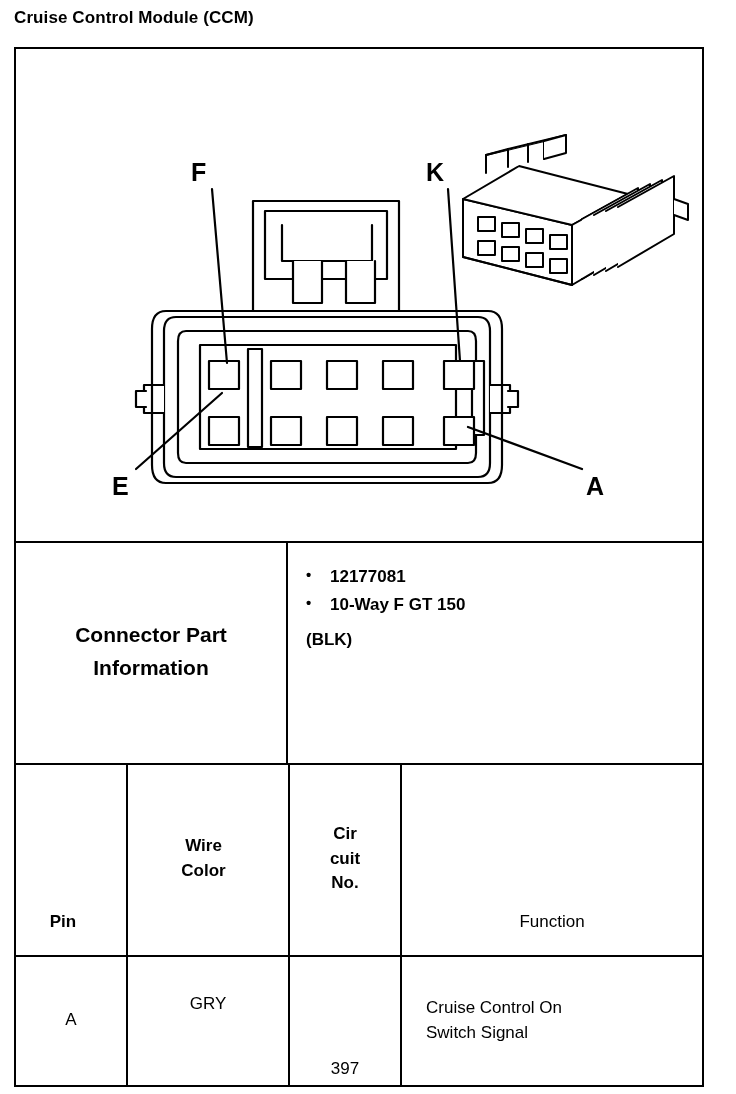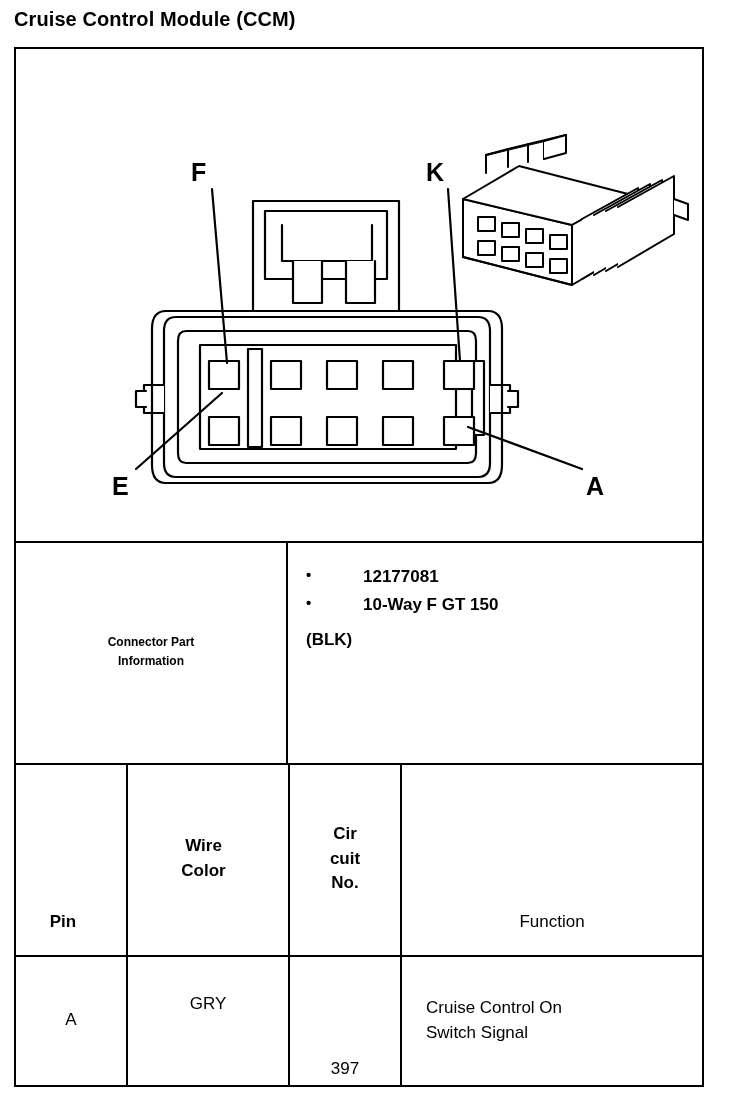--- a/index.html
+++ b/index.html
@@ -17,21 +17,21 @@
   }
   .page {
     position: relative;
     width: 736px;
     height: 1094px;
   }
   .doc-title {
     position: absolute;
     left: 14px;
     top: 8px;
-    font-size: 20px;
+    font-size: 17px;
     font-weight: bold;
     letter-spacing: 0.1px;
   }
   .main-frame {
     position: absolute;
     left: 14px;
     top: 47px;
     width: 690px;
     height: 1040px;
     border: 2px solid #000;
@@ -65,21 +65,21 @@
   .part-label {
     position: absolute;
     left: 0;
     top: 492px;
     width: 270px;
     height: 222px;
     display: flex;
     align-items: center;
     justify-content: center;
     text-align: center;
-    font-size: 12px;
+    font-size: 21px;
     font-weight: bold;
     line-height: 1.55;
     box-sizing: border-box;
     padding: 0 14px;
   }
   .part-values {
     position: absolute;
     left: 272px;
     top: 492px;
     width: 414px;
@@ -93,21 +93,21 @@
   .bullet-row {
     display: flex;
     align-items: flex-start;
   }
   .bullet-dot {
     width: 24px;
     flex: 0 0 24px;
     font-size: 15px;
     line-height: 1.65;
   }
-  .bullet-text { flex: 1 1 auto; margin-left: 33px; }
+  .bullet-text { flex: 1 1 auto; }
   .part-extra {
     margin-top: 7px;
   }
 
   
   .th {
     position: absolute;
     box-sizing: border-box;
     font-size: 17px;
     font-weight: bold;

